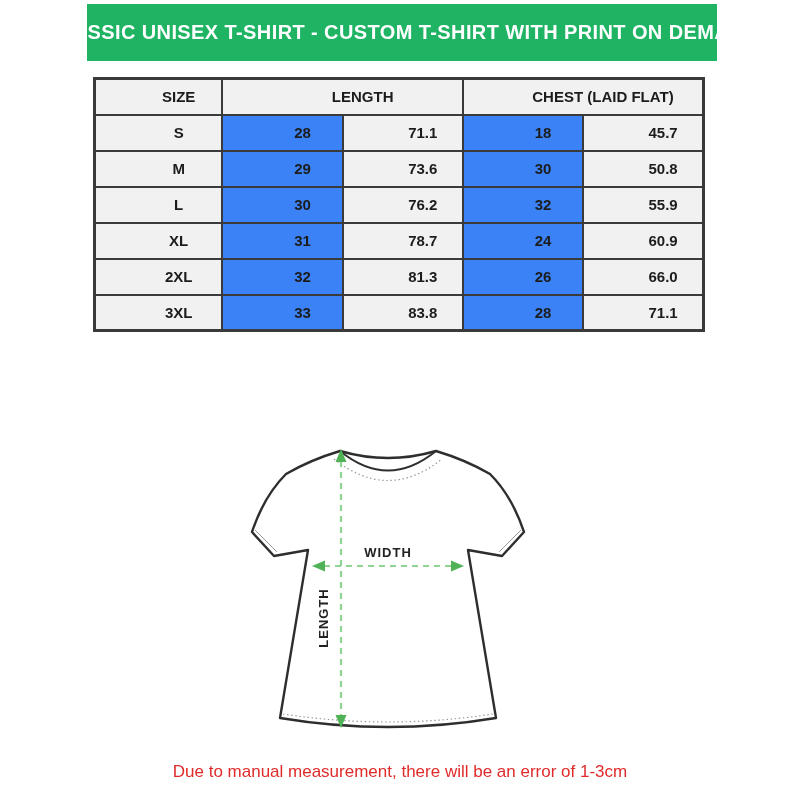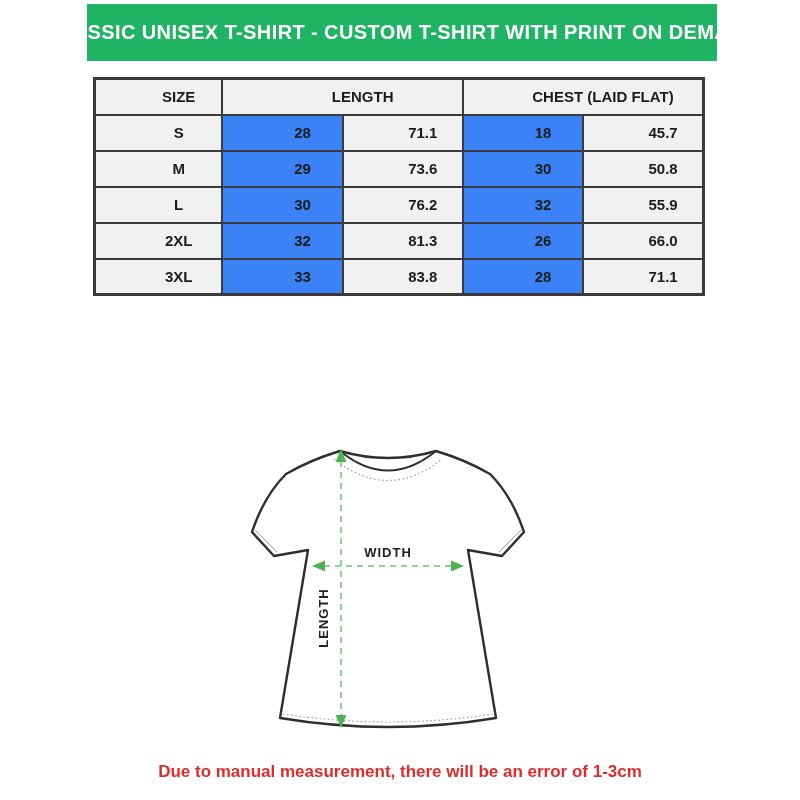--- a/index.html
+++ b/index.html
@@ -77,21 +77,21 @@
     font-family:"Liberation Sans", sans-serif;
     font-size:13px;font-weight:700;fill:#222222;letter-spacing:1px;
   }
   
   .note{
     position:absolute;
     left:0;top:762px;width:800px;
     text-align:center;
     color:var(--note-color);
     font-size:17px;
-    font-weight:700;
+    font-weight:400;
   }
 </style>
 </head>
 <body>
 
 <div class="page">
 
   <header class="banner">
     <h1>CLASSIC UNISEX T-SHIRT - CUSTOM T-SHIRT WITH PRINT ON DEMAND</h1>
   </header>
@@ -125,20 +125,27 @@
           <td class="shade">73.6</td>
           <td class="plain">30</td>
           <td class="shade">50.8</td>
         </tr>
         <tr>
           <td class="shade">L</td>
           <td class="plain">30</td>
           <td class="shade">76.2</td>
           <td class="plain">32</td>
           <td class="shade">55.9</td>
+        </tr>
+        <tr>
+          <td class="shade">XL</td>
+          <td class="plain">31</td>
+          <td class="shade">78.7</td>
+          <td class="plain">24</td>
+          <td class="shade">60.9</td>
         </tr>
         <tr>
           <td class="shade">2XL</td>
           <td class="plain">32</td>
           <td class="shade">81.3</td>
           <td class="plain">26</td>
           <td class="shade">66.0</td>
         </tr>
         <tr>
           <td class="shade">3XL</td>

